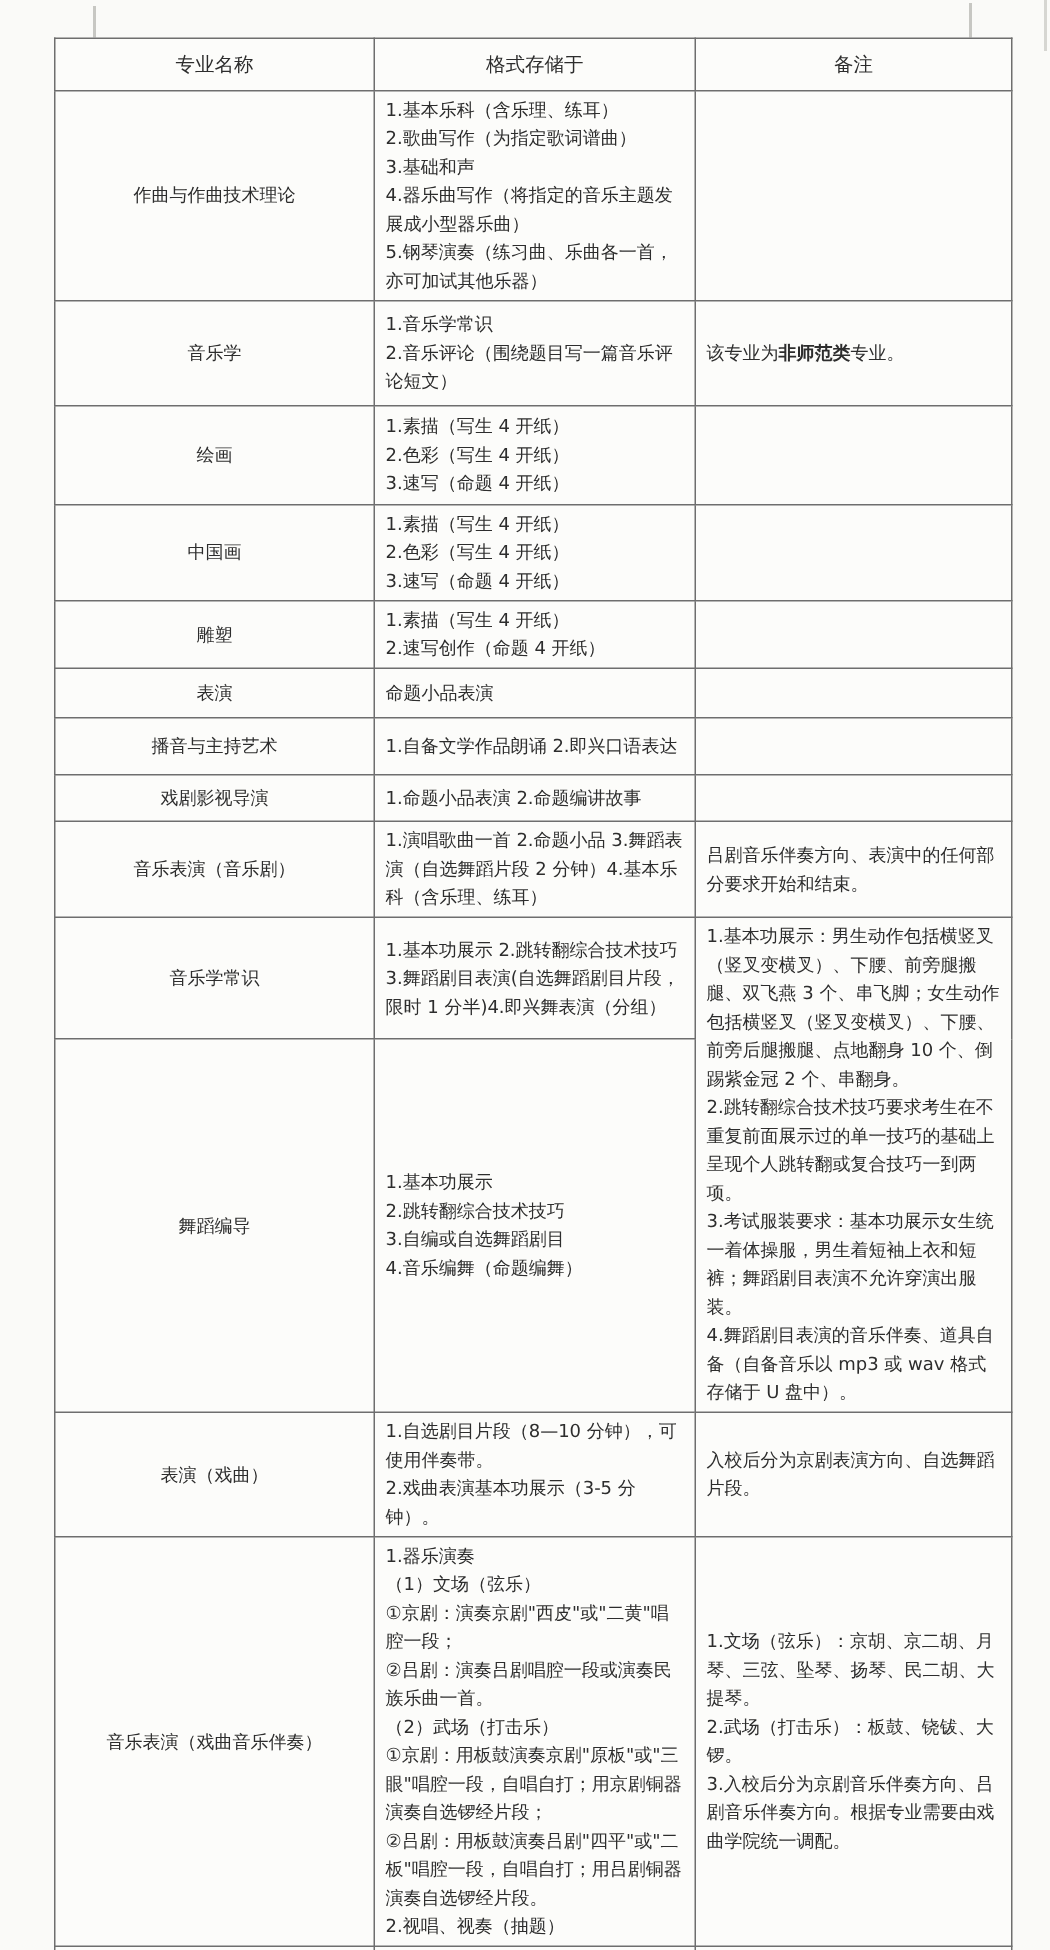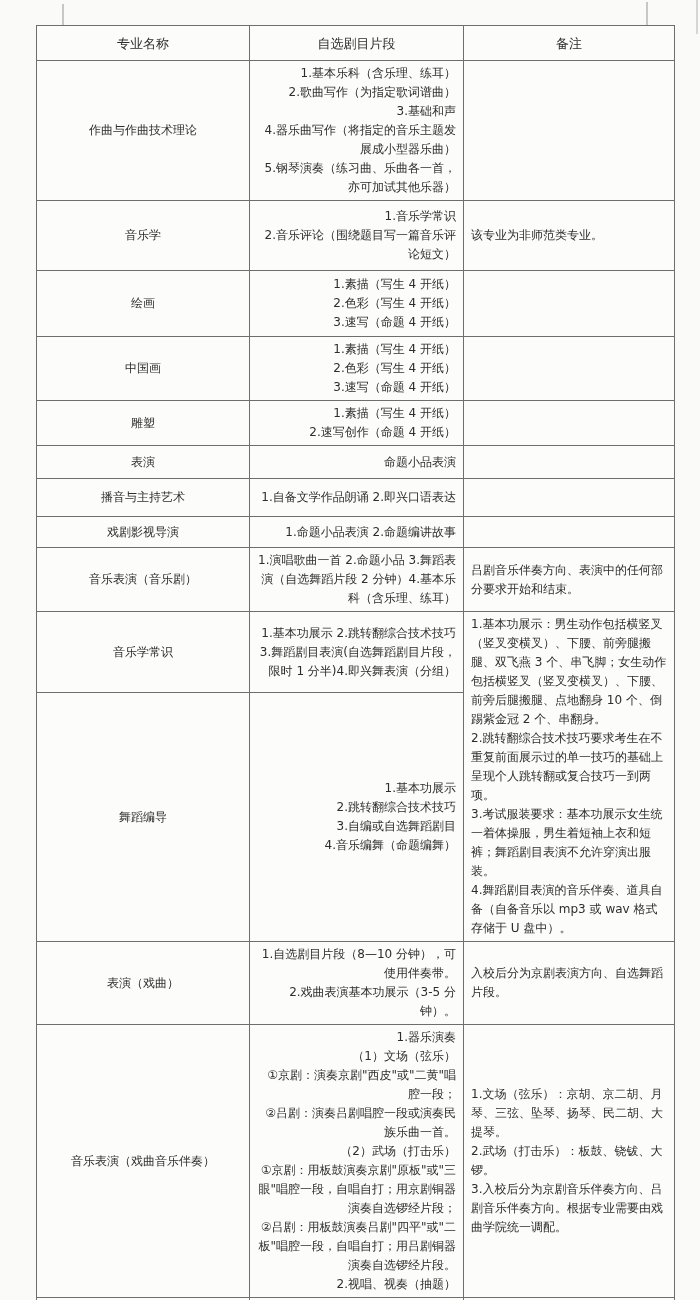--- a/index.html
+++ b/index.html
@@ -26,41 +26,41 @@
     padding:3px 7px;
     white-space:pre-wrap;
     word-break:break-all;
     overflow:hidden;
   }
   .exam th {
     font-size:13px; font-weight:normal; text-align:center;
     height:30px; padding:2px 4px; white-space:normal;
   }
   td.c-major { text-align:center; padding:2px 5px; }
-  td.c-subj  { text-align:right;margin-top:28px; }
+  td.c-subj  { text-align:left;margin-top:28px; }
   td.c-remark{ text-align:left; }
-  .bold-seg { font-weight:normal; }
+  .bold-seg { font-weight:bold; }
 </style>
 </head>
 <body>
 
 <div class="scan-tick" id="tick-left"></div>
 <div class="scan-tick" id="tick-right"></div>
 <div class="scan-tick" id="tick-edge"></div>
 
 <table class="exam">
   <colgroup>
     <col style="width:213px">
       <col style="width:214px">
       <col style="width:211px">
   </colgroup>
   <tbody>
       <tr style="height:31px">
     <th>专业名称</th>
-    <th>自选剧目片段</th>
+    <th>格式存储于</th>
     <th>备注</th>
   </tr>
 
   <tr style="height:140px">
     <td class="c-major">作曲与作曲技术理论</td>
     <td class="c-subj">1.基本乐科（含乐理、练耳）
 2.歌曲写作（为指定歌词谱曲）
 3.基础和声
 4.器乐曲写作（将指定的音乐主题发展成小型器乐曲）
 5.钢琴演奏（练习曲、乐曲各一首，亦可加试其他乐器）</td>

